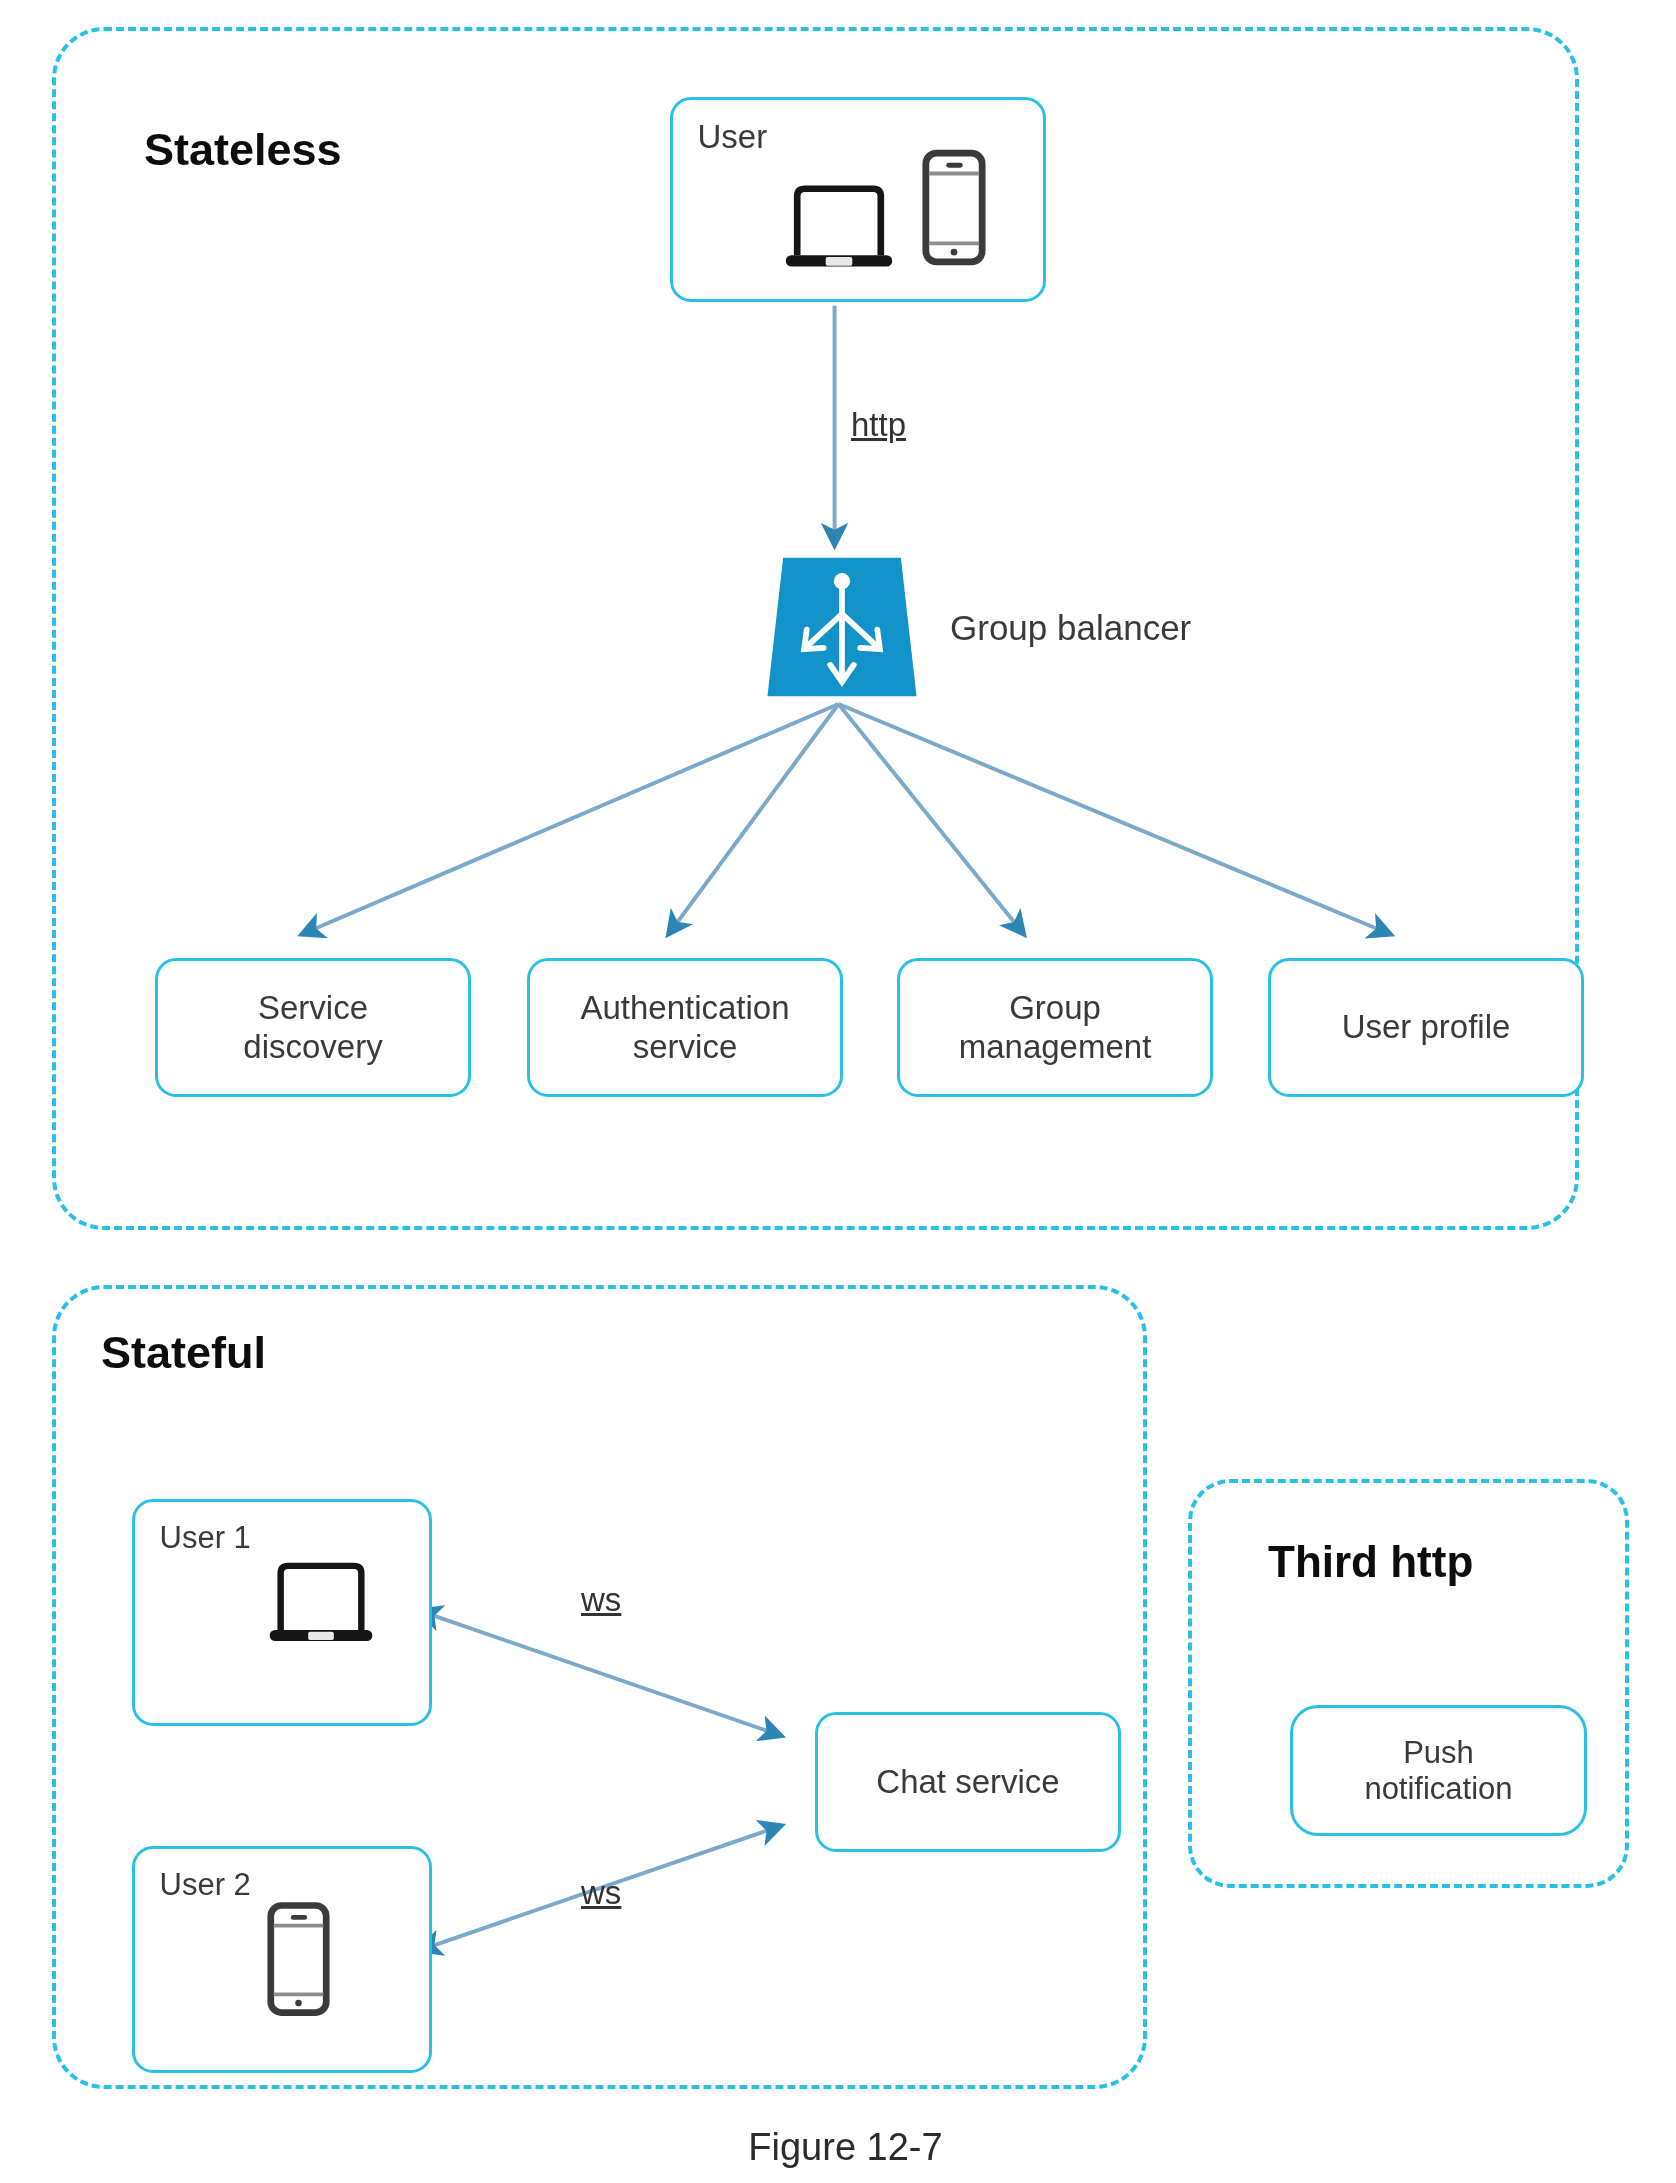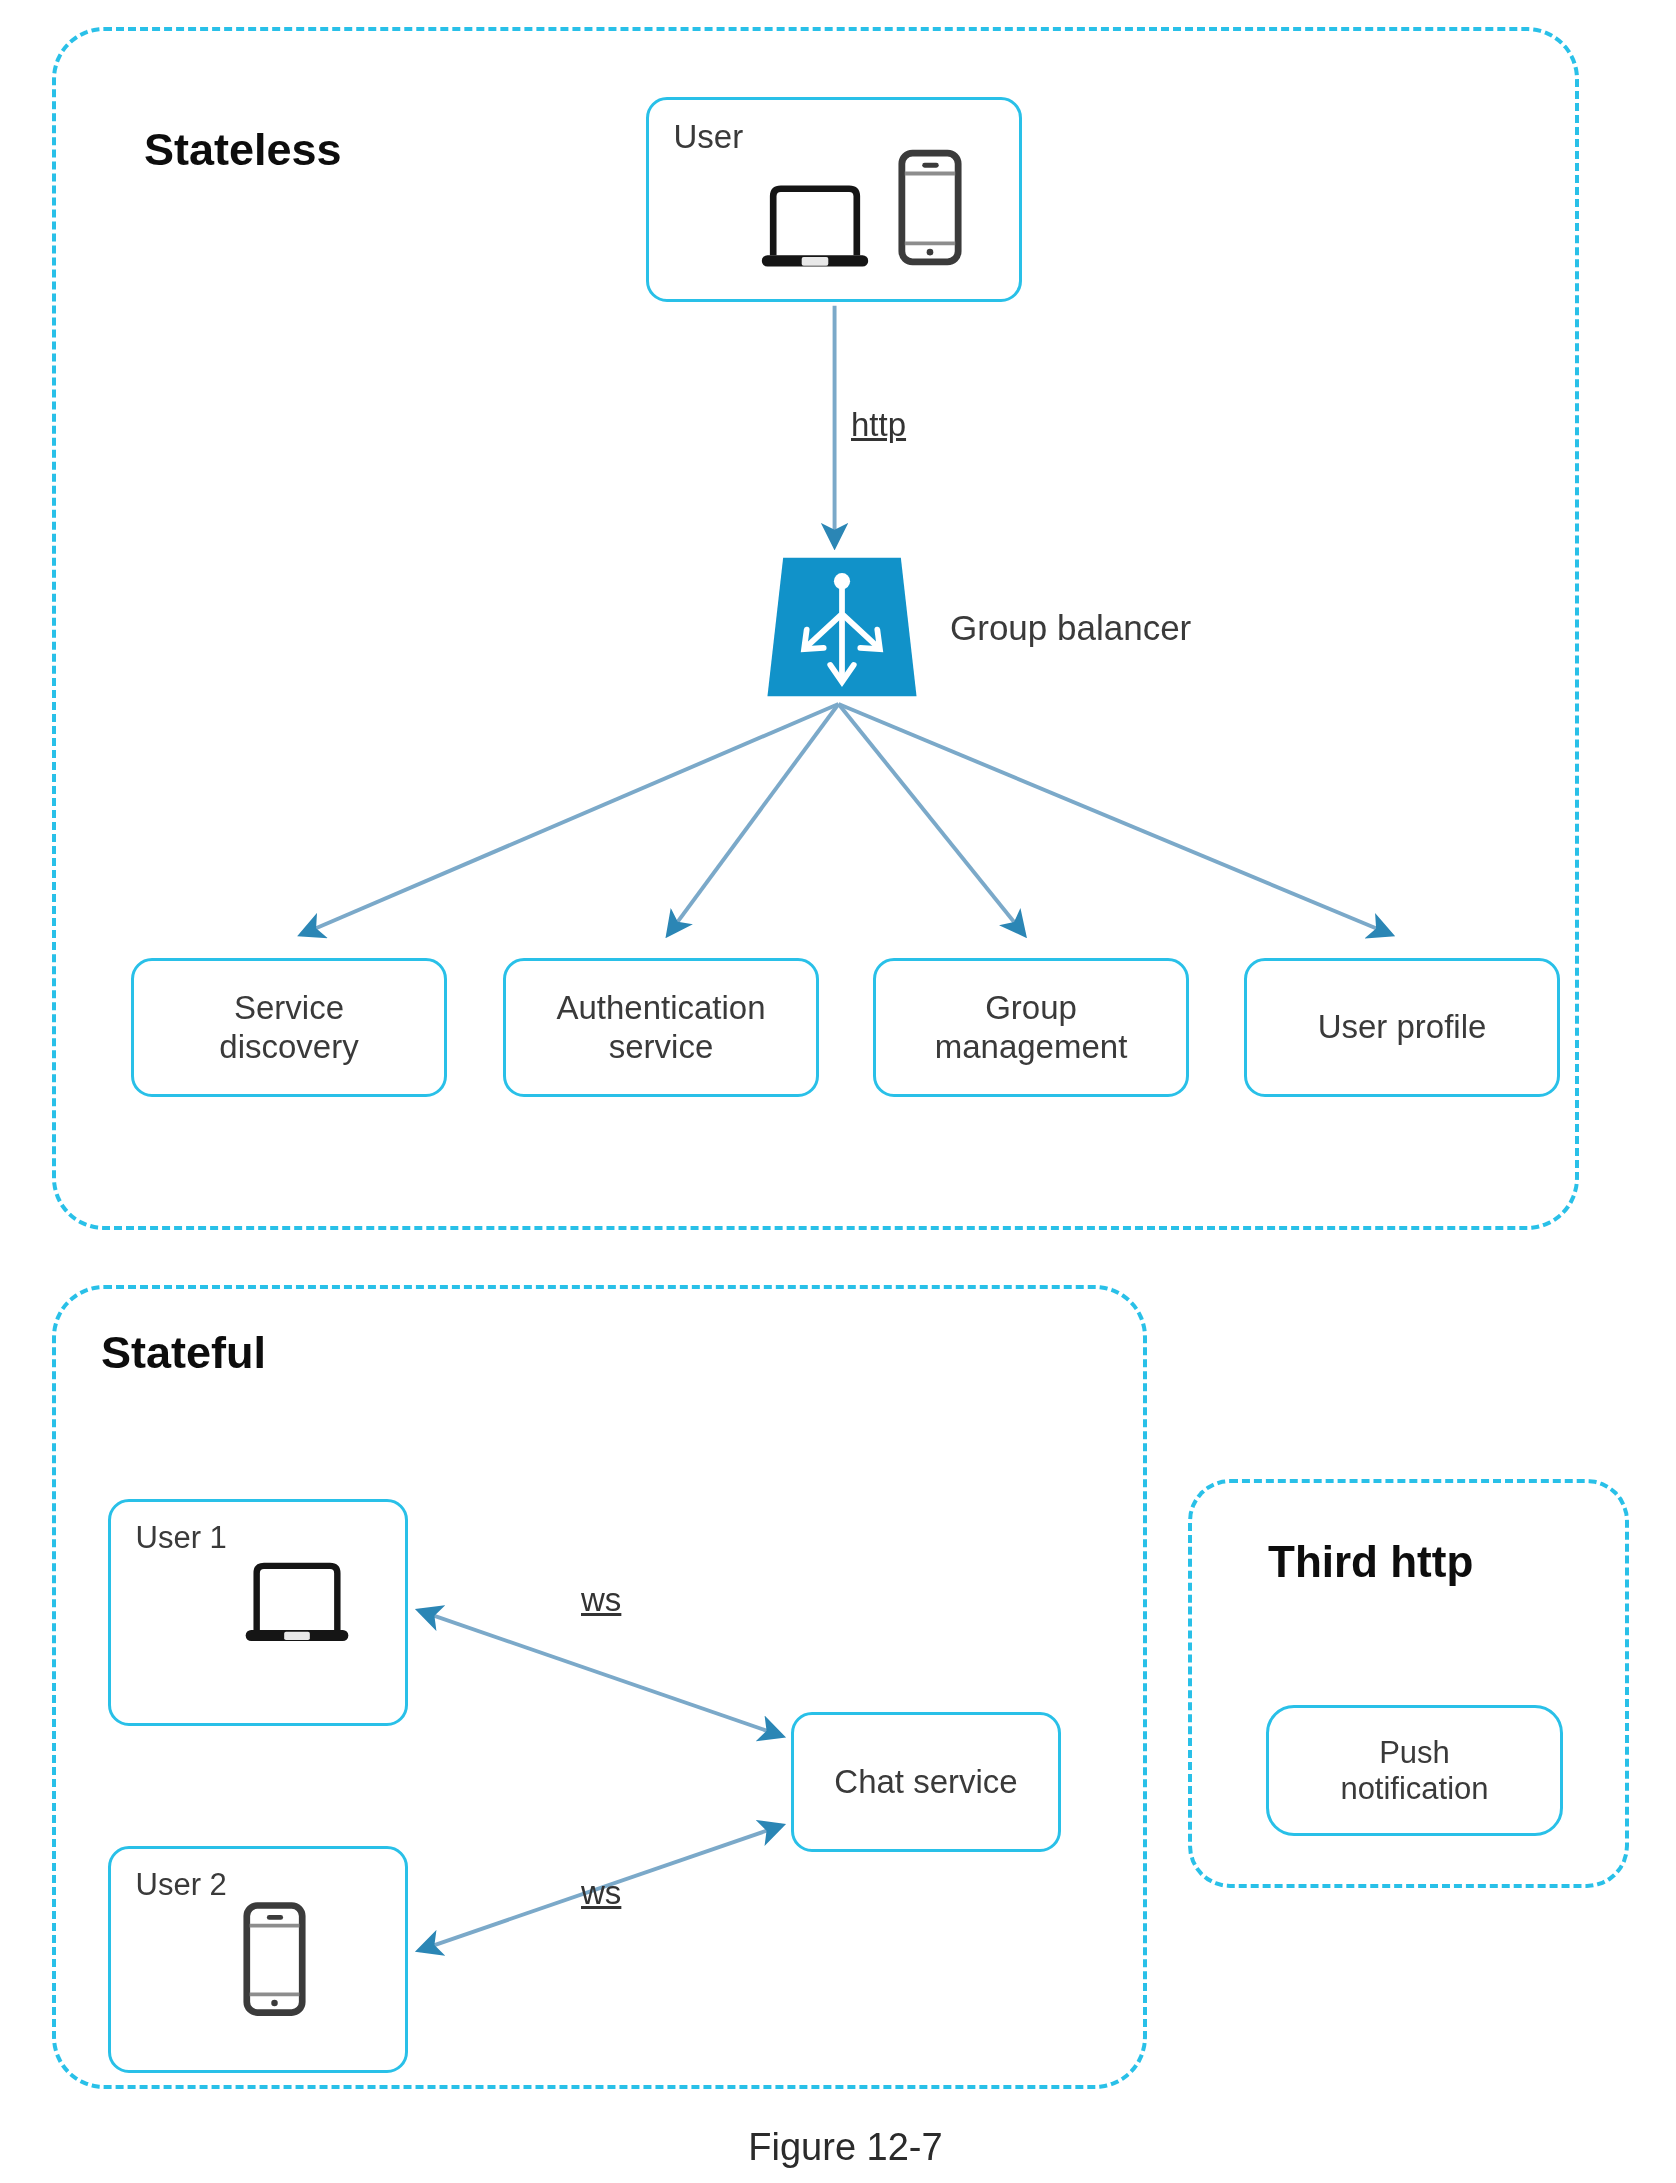--- a/index.html
+++ b/index.html
@@ -72,20 +72,21 @@
   .node {
     position: absolute;
     box-sizing: border-box;
     border: 3.9px solid #29c0e8;
     border-radius: 21px;
     background: #ffffff;
     z-index: 4;
     display: flex;
     align-items: center;
     justify-content: center;
+    margin-left: 24px;
   }
   .node-label {
     color: #3a3a3a;
     text-align: center;
     line-height: 1.16;
     white-space: pre-line;
     font-size: 33px;
   }
 
   
@@ -132,21 +133,21 @@
     font-size: 31px;
     color: #3a3a3a;
   }
   .stateful-user .device-holder {
     position: absolute;
     left: 131px; top: 51px;
   }
 
   #node-chat-service {
     left: 791px; top: 1712px;
-    width: 270px;  height: 140px;
+    width: 306px;  height: 140px;
   }
 
   #node-push-notification {
     left: 1266px; top: 1705px;
     width: 297px;  height: 131px;
     border-width: 3.5px;
     border-radius: 28px;
   }
   #node-push-notification .node-label { font-size: 31px; }
 

